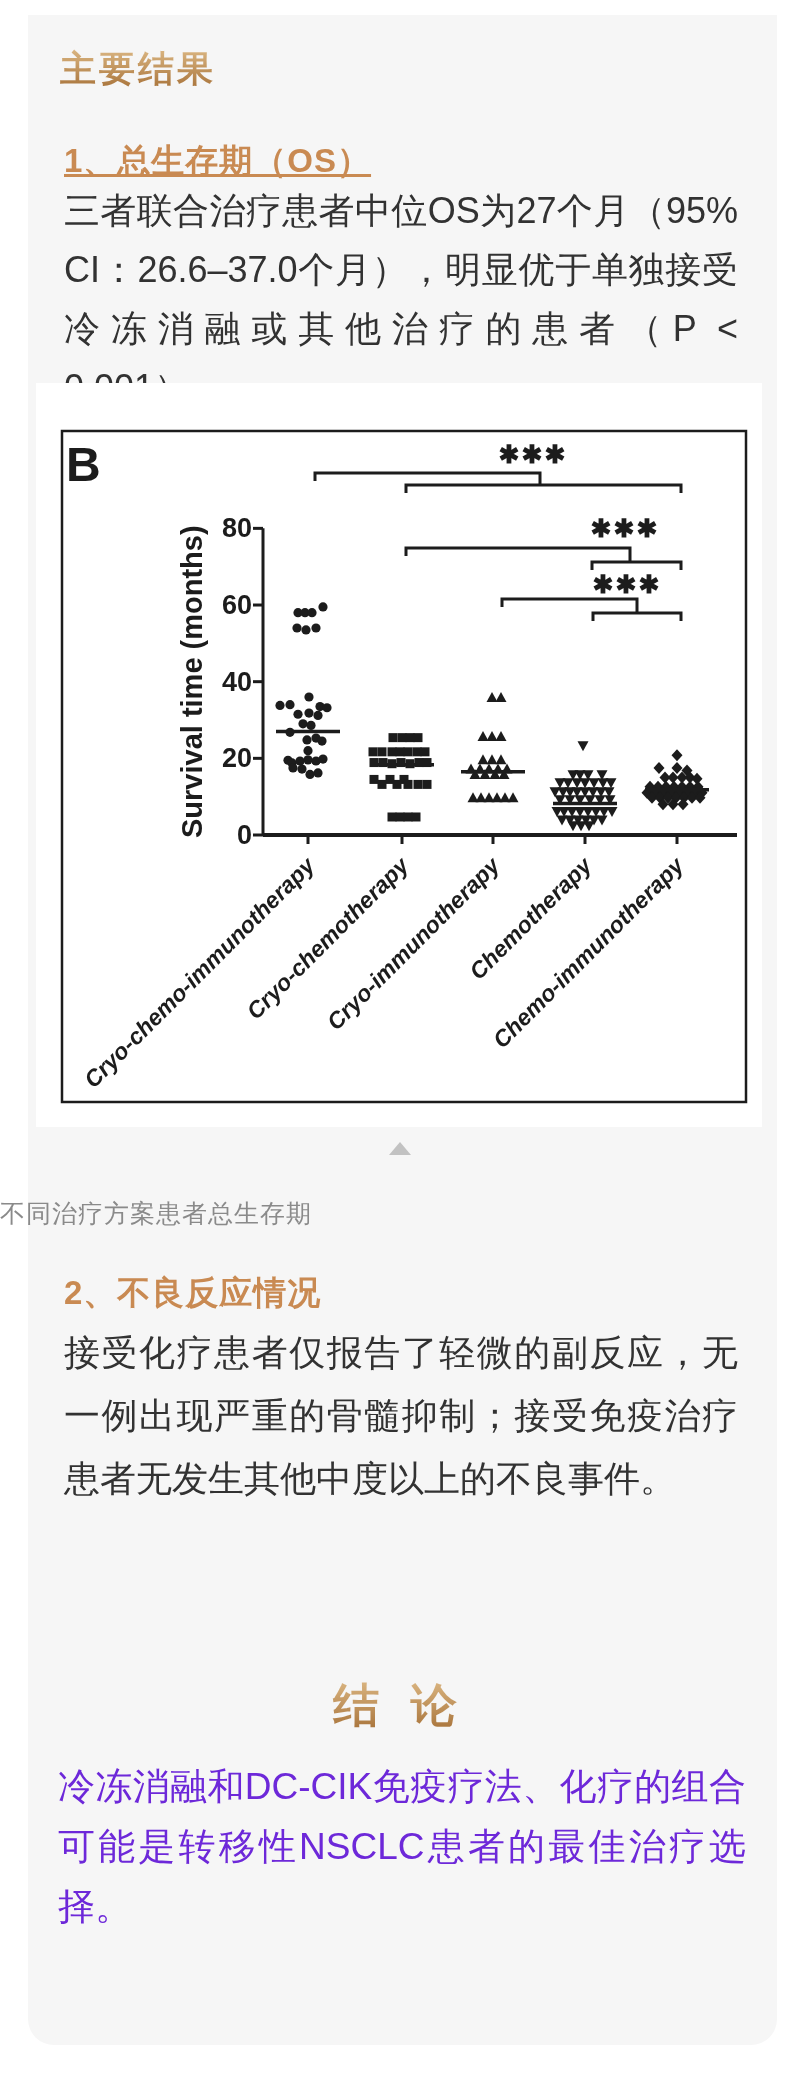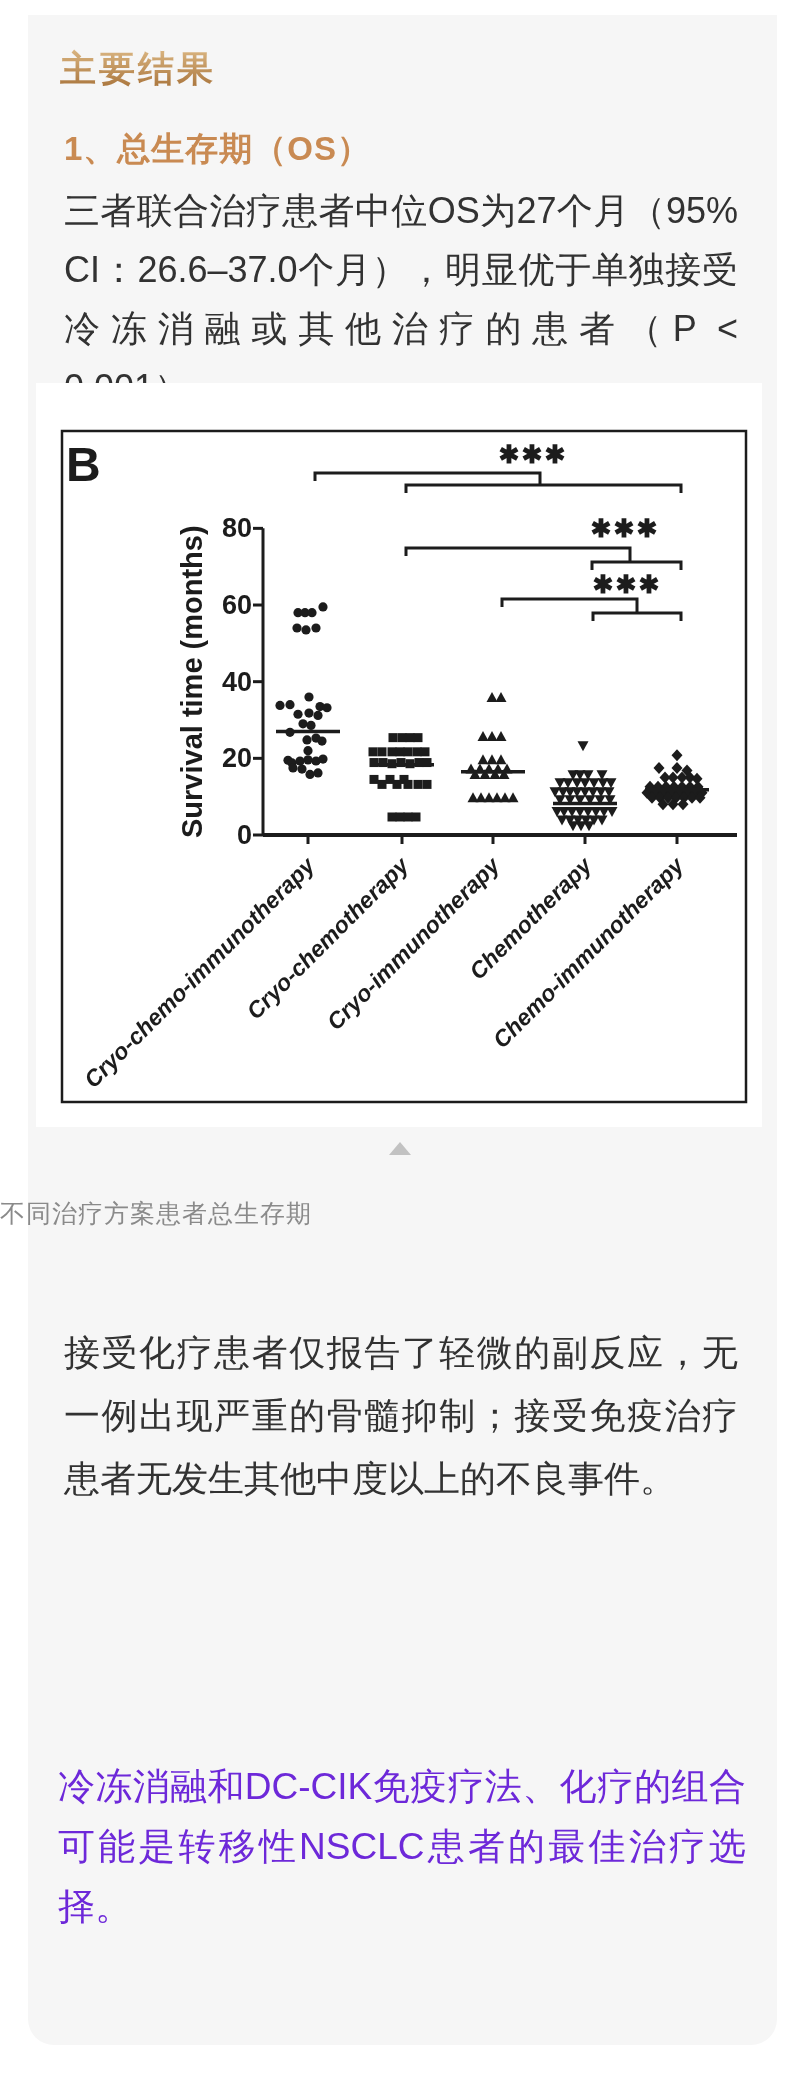--- a/index.html
+++ b/index.html
@@ -28,21 +28,21 @@
   svg text{font-family:"Liberation Sans", sans-serif;}
 </style>
 </head>
 <body>
 
 <div class="page">
   <div class="card"></div>
 
   <h2 class="abs gold-title results-title" style="margin:0;">主要结果</h2>
 
-  <h3 class="abs orange-heading" style="top:112px;margin:0;">1、总生存期（OS）</h3>
+  <h3 class="abs orange-heading" style="top:124px;margin:0;text-decoration:underline;">1、总生存期（OS）</h3>
 
   <p class="abs body-text" style="top:166px;margin:0;">三者联合治疗患者中位OS为27个月（95% CI：26.6–37.0个月），明显优于单独接受冷冻消融或其他治疗的患者（P &lt; 0.001）。</p>
 
   <div class="abs figure">
     <svg id="chart-svg" width="726" height="744" viewBox="0 0 726 744">
         <rect x="26" y="48" width="684" height="671" fill="#ffffff" stroke="#1c1c1c" stroke-width="2.5"></rect>
         <text x="30" y="98" font-size="48" font-weight="bold" fill="#1c1c1c">B</text>
         <line x1="227" y1="145.36" x2="227" y2="452" stroke="#1c1c1c" stroke-width="3"></line>
         <line x1="217" y1="452" x2="227" y2="452" stroke="#1c1c1c" stroke-width="3"></line>
         <text x="216" y="461" font-size="27" font-weight="bold" text-anchor="end" fill="#1c1c1c">0</text>
@@ -258,18 +258,20 @@
           <path d="M557,238 L557,230 L645,230 L645,238"></path>
         </g>
         <text x="591" y="210" text-anchor="middle" font-size="25" font-weight="bold" letter-spacing="2" fill="#1c1c1c">✱✱✱</text>
       </svg>
   </div>
 
   <div class="abs collapse-tri"></div>
 
   <div class="abs caption">不同治疗方案患者总生存期</div>
 
+  <h3 class="abs orange-heading" style="top:1256px;margin:0;">2、不良反应情况</h3>
 
   <p class="abs body-text" style="top:1306px;line-height:63px;margin:0;">接受化疗患者仅报告了轻微的副反应，无一例出现严重的骨髓抑制；接受免疫治疗患者无发生其他中度以上的不良事件。</p>
 
+  <h2 class="abs gold-title conclusion-title" style="margin:0;">结 论</h2>
 
   <p class="abs conclusion-body" style="margin:0;">冷冻消融和DC-CIK免疫疗法、化疗的组合可能是转移性NSCLC患者的最佳治疗选择。</p>
 </div>
 
 </body></html>

